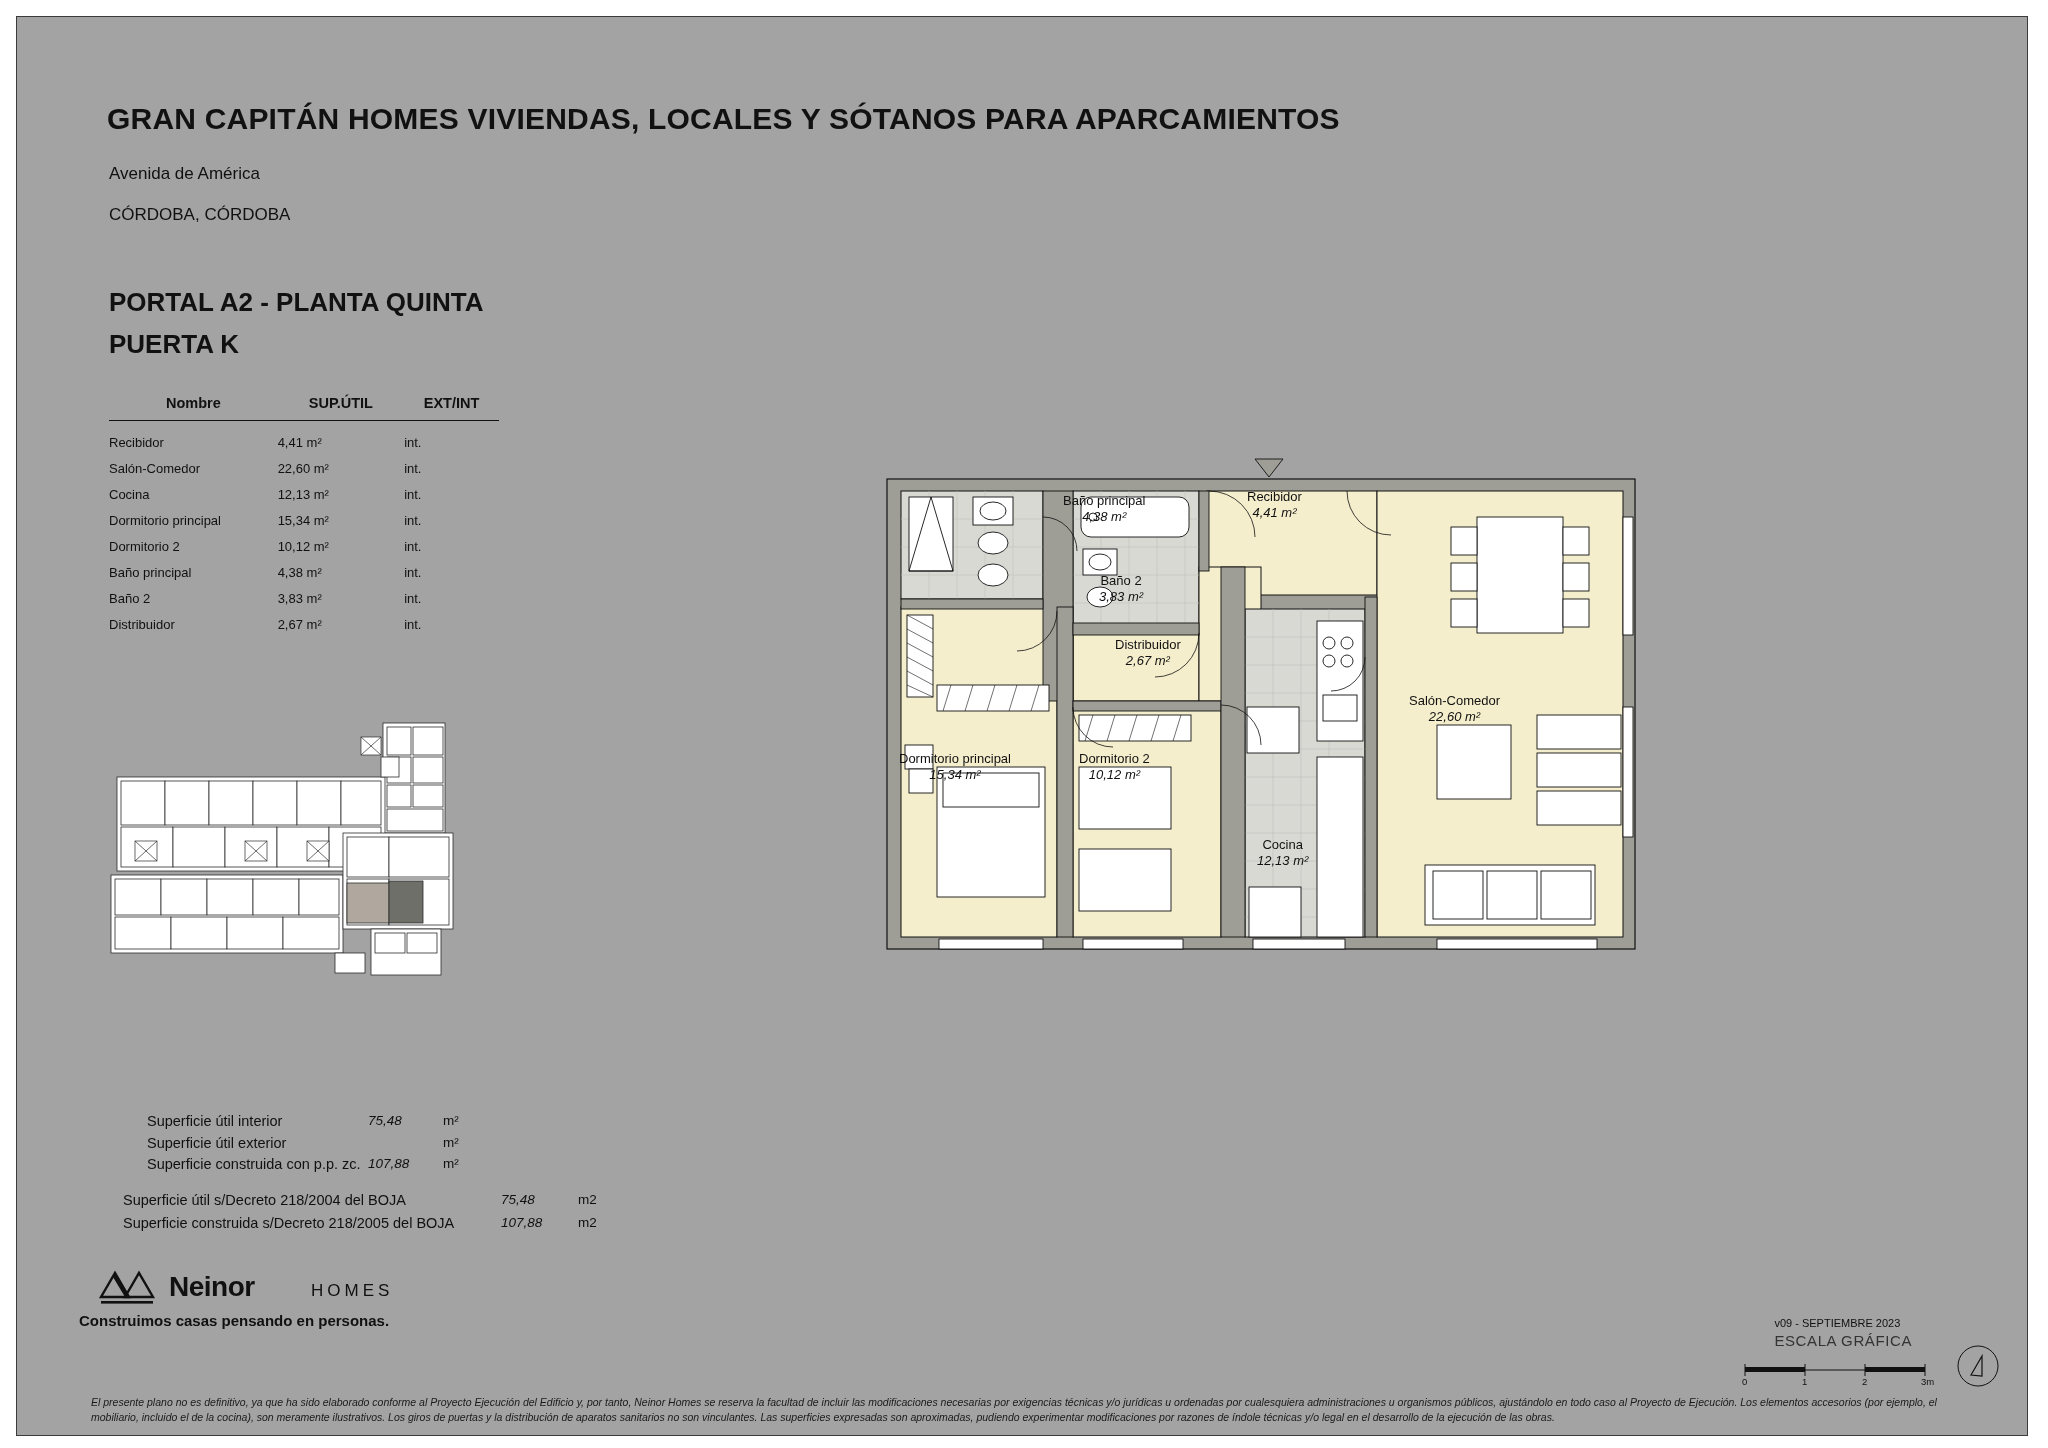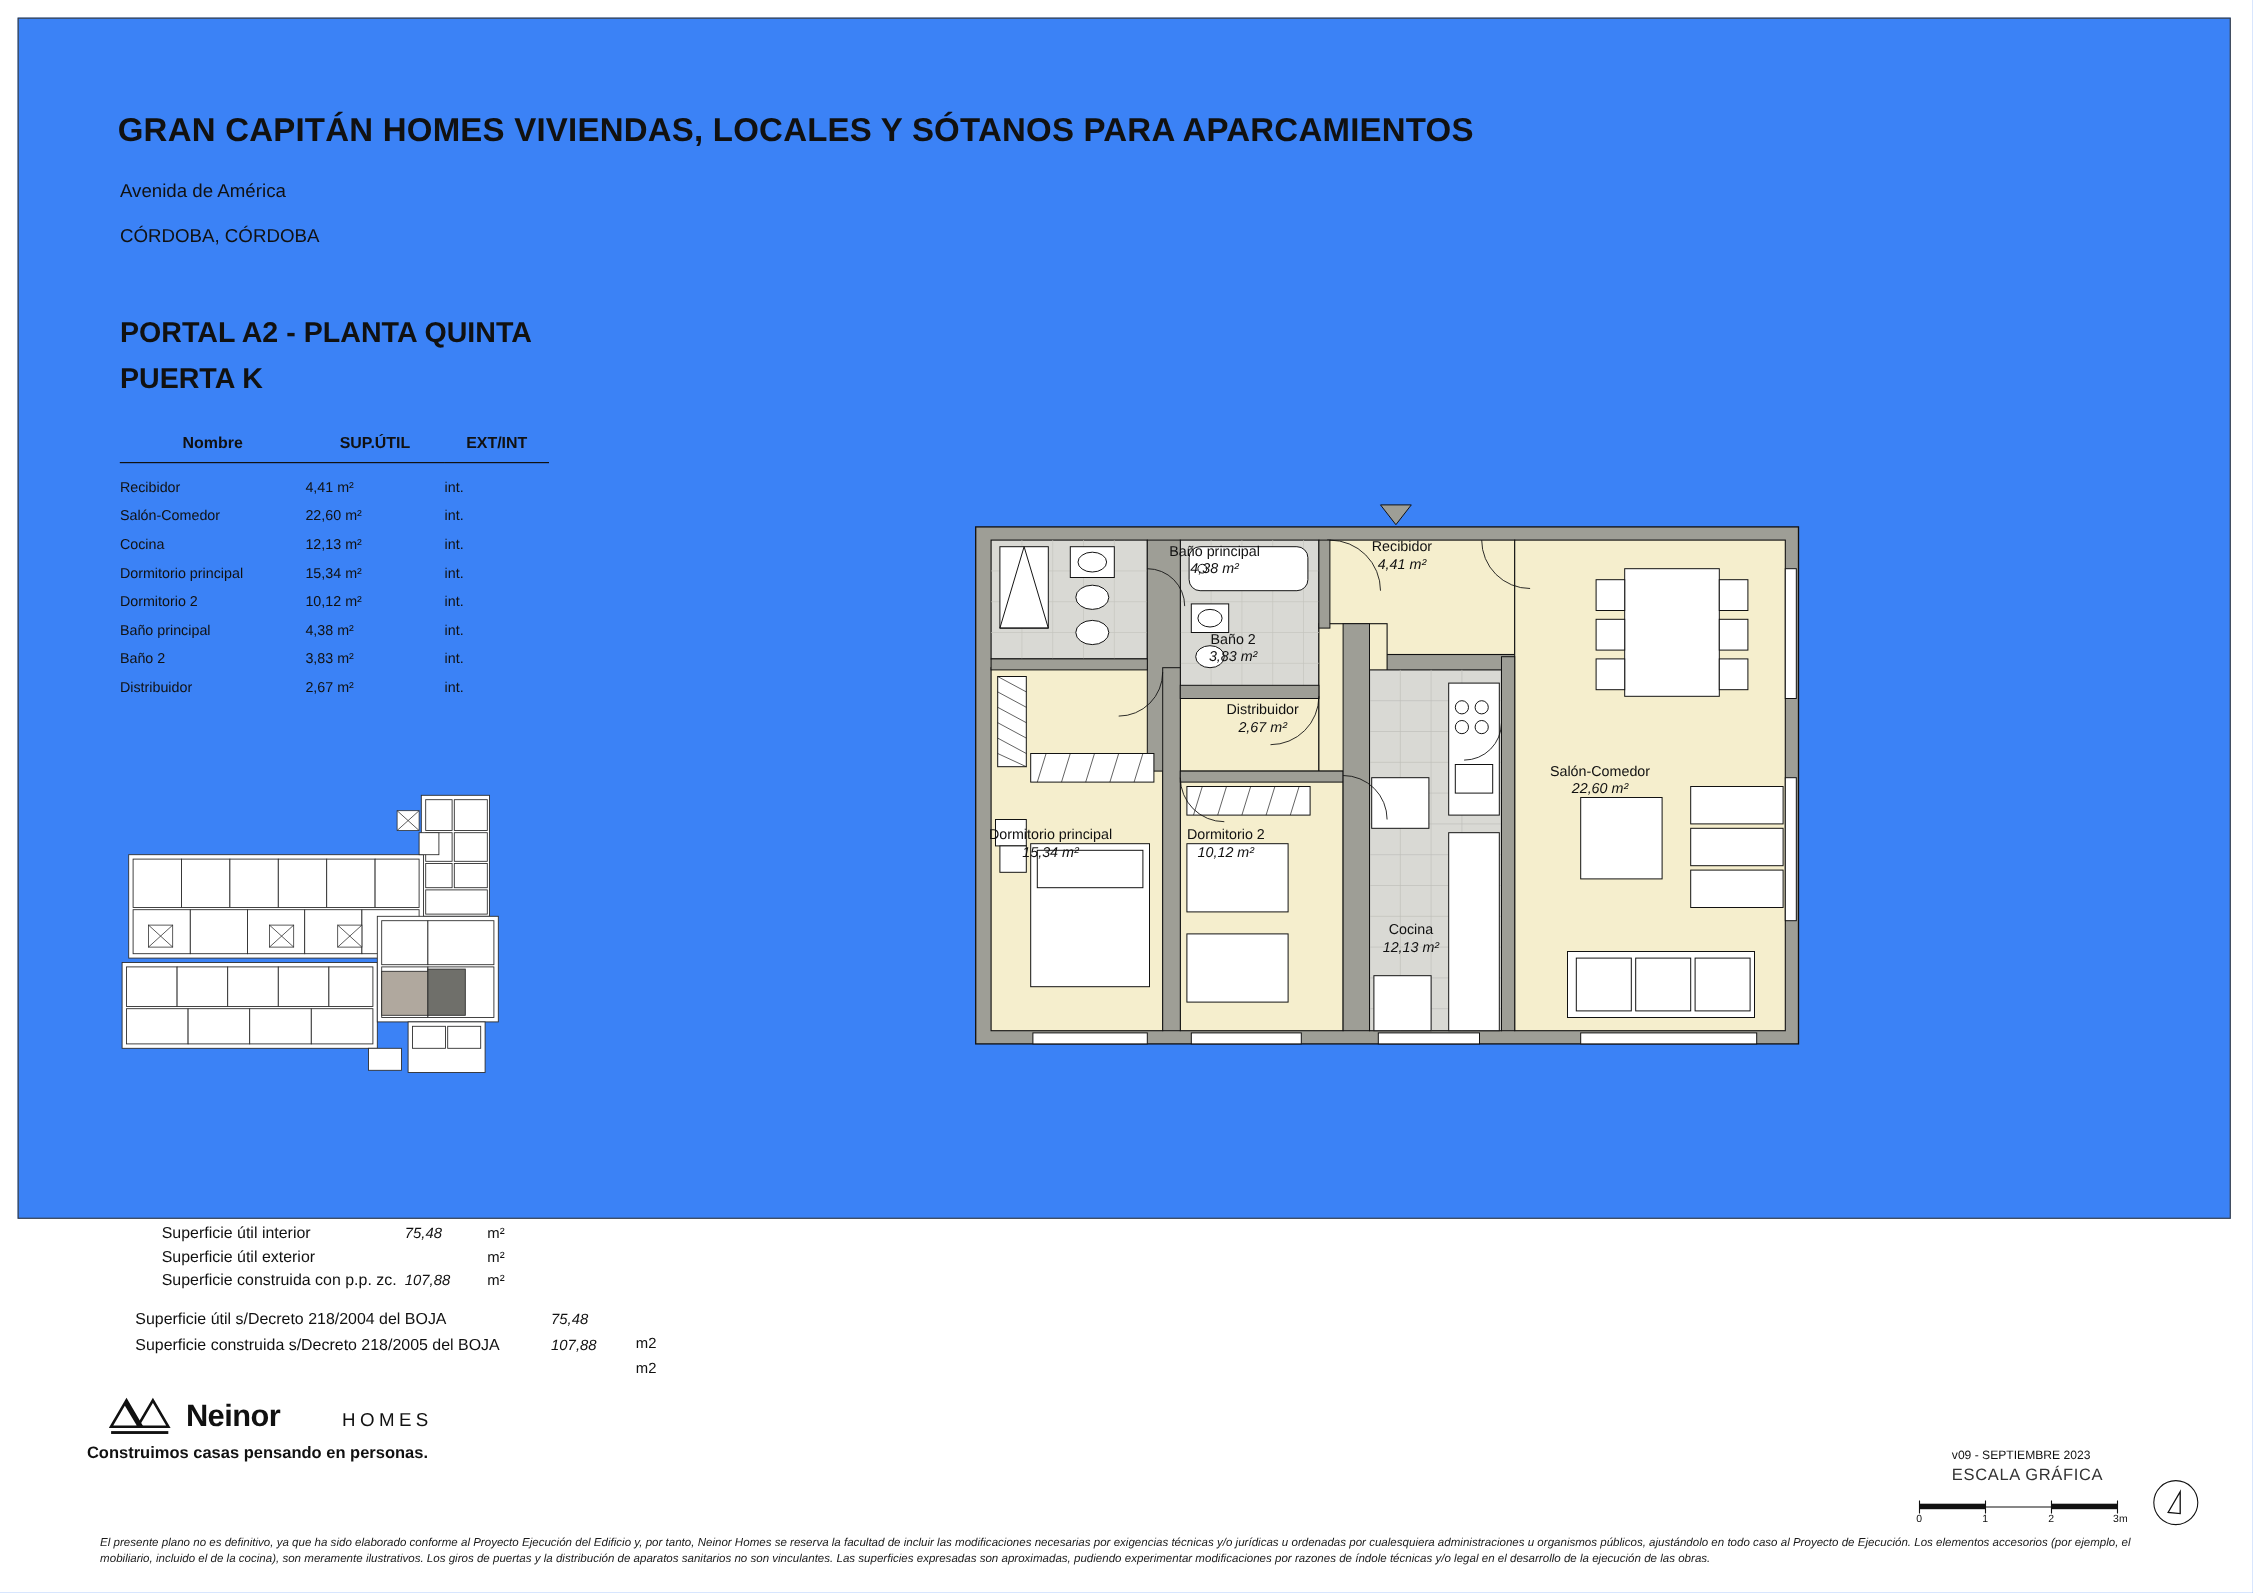--- a/index.html
+++ b/index.html
@@ -6,24 +6,24 @@
   body{
     width:2048px;height:1448px;
     background:#ffffff;
     font-family:"Liberation Sans", sans-serif;
     color:#111;
     overflow:hidden;
   }
   .sheet{
     position:absolute;
     left:16px;top:16px;
-    width:2012px;height:1092px;
+    width:2012px;height:1420px;
     border:1px solid #3b3b3b;
     box-sizing:border-box;
-    background:#3b82f6;
+    background:#a3a3a3;
     padding-left:20px;
   }
   
   .title{
     position:absolute;left:90px;top:85px;
     font-size:30px;font-weight:bold;letter-spacing:.2px;
     white-space:nowrap;
   }
   .subtitle1{position:absolute;left:92px;top:147px;font-size:17px;}
   .subtitle2{position:absolute;left:92px;top:188px;font-size:17px;}
@@ -56,21 +56,21 @@
   .totals{position:absolute;left:106px;top:1096px;font-size:14.5px;}
   .totals .row{position:relative;height:21.5px;white-space:nowrap;}
   .totals .lbl{position:absolute;left:0;top:0;margin-left:24px;}
   .totals .val{position:absolute;left:245px;top:0;font-style:italic;font-size:13.5px;}
   .totals .unit{position:absolute;left:320px;top:0;font-size:13.5px;}
 
   .totals2{position:absolute;left:106px;top:1175px;font-size:14.5px;}
   .totals2 .row{position:relative;height:23px;white-space:nowrap;}
   .totals2 .lbl{position:absolute;left:0;top:0;}
   .totals2 .val{position:absolute;left:378px;top:0;font-style:italic;font-size:13.5px;}
-  .totals2 .unit{position:absolute;left:455px;top:0;font-size:13.5px;margin-top:21px;}
+  .totals2 .unit{position:absolute;left:455px;top:0;font-size:13.5px;}
 
   
   .logo{position:absolute;left:82px;top:1250px;}
   .logo-mark{position:absolute;left:0;top:0;}
   .logo-name{position:absolute;left:70px;top:4px;font-size:28px;font-weight:bold;letter-spacing:-0.5px;}
   .logo-homes{position:absolute;left:212px;top:14px;font-size:17px;letter-spacing:4px;}
   .slogan{position:absolute;left:62px;top:1295px;font-size:15px;font-weight:bold;}
 
   
   .version{position:absolute;right:115px;top:1300px;text-align:left;font-size:13px;}

